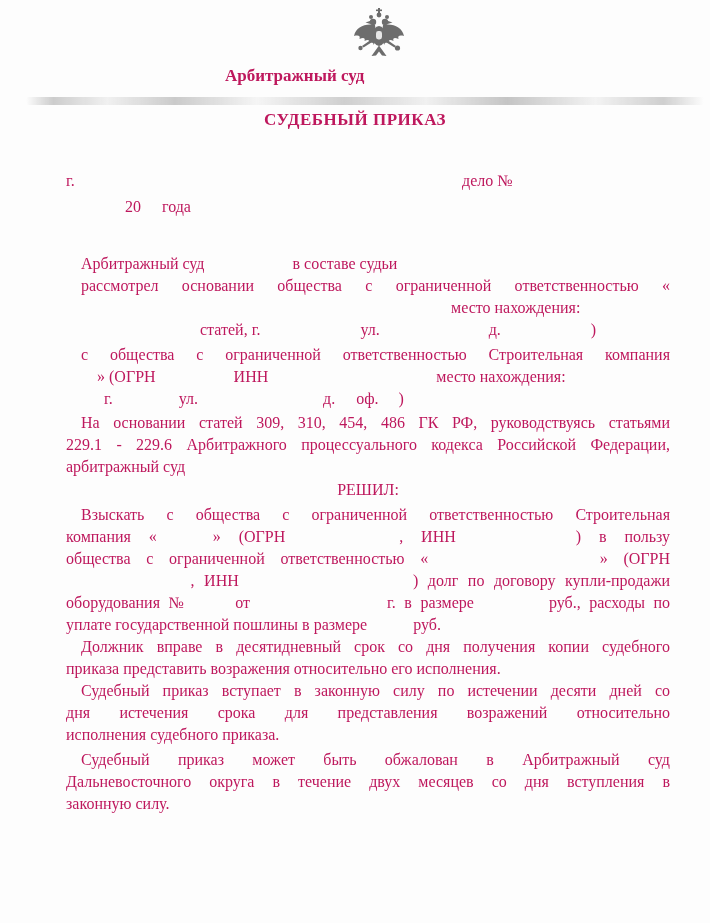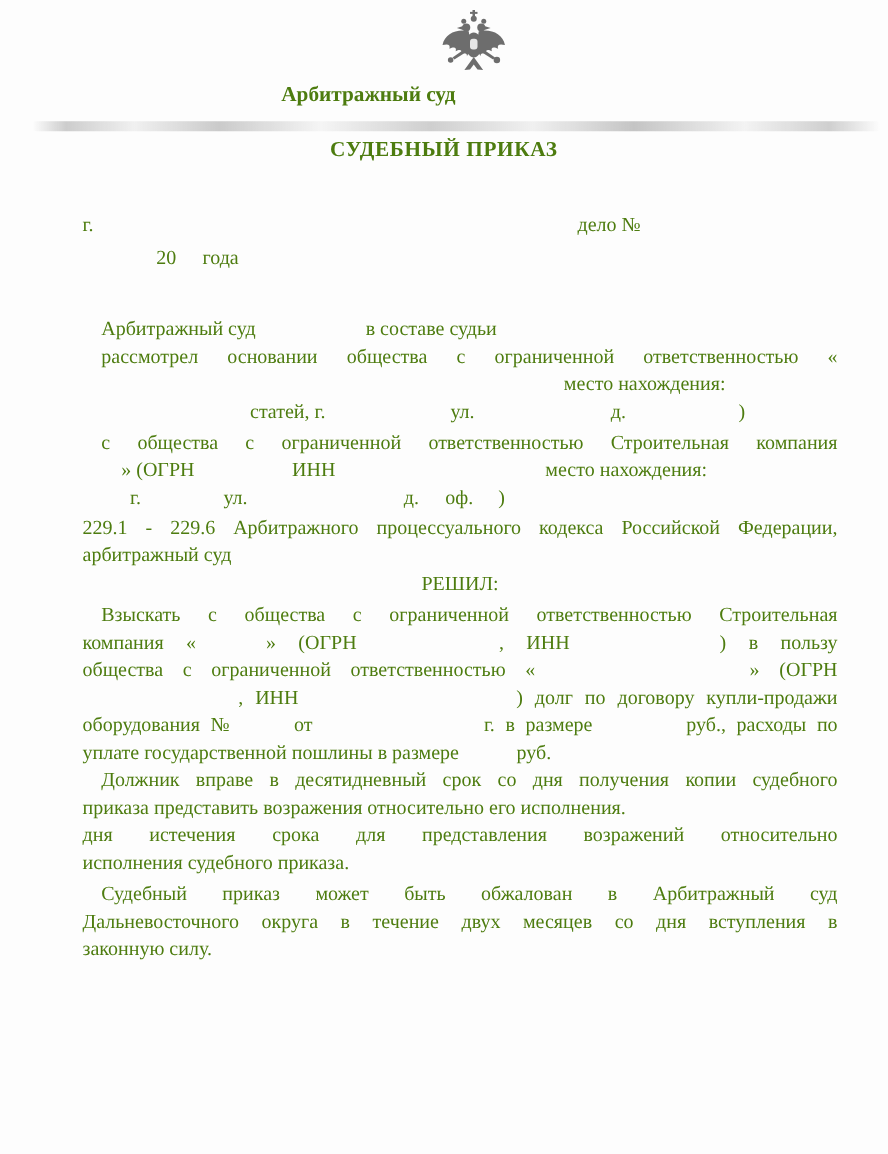--- a/index.html
+++ b/index.html
@@ -7,21 +7,21 @@
     padding: 0;
     background: #fdfdfd;
   }
   .page {
     position: relative;
     width: 710px;
     height: 923px;
     background: #fdfdfd;
     font-family: "Liberation Serif", "DejaVu Serif", serif;
     font-size: 16px;
-    color: #4d7c0f;
+    color: #be185d;
     overflow: hidden;
   }
   .emblem {
     display: block;
     margin: 8px 0 0 350px;
     opacity: 0.85;
   }
   .court-name {
     margin-top: 3px;
     padding-left: 225px;
@@ -172,20 +172,21 @@
         <span class="g" style="width:117px"></span>
         <span>д.</span>
         <span class="g" style="width:13px"></span>
         <span>оф.</span>
         <span class="g" style="width:12px"></span>
         <span>)</span>
       </div>
     </div>
 
     <div class="p4">
+      <div class="line j ind">На основании статей 309, 310, 454, 486 ГК РФ, руководствуясь статьями</div>
       <div class="line j">229.1 - 229.6 Арбитражного процессуального кодекса Российской Федерации,</div>
       <div class="line">арбитражный суд</div>
     </div>
 
     <div class="reshil">РЕШИЛ:</div>
 
     <div class="p5">
       <div class="line j ind">Взыскать с общества с ограниченной ответственностью Строительная</div>
       <div class="line j">
         <span>компания «</span>
@@ -222,20 +223,21 @@
         <span>руб.</span>
       </div>
     </div>
 
     <div class="p6">
       <div class="line j ind">Должник вправе в десятидневный срок со дня получения копии судебного</div>
       <div class="line">приказа представить возражения относительно его исполнения.</div>
     </div>
 
     <div class="p7">
+      <div class="line j ind">Судебный приказ вступает в законную силу по истечении десяти дней со</div>
       <div class="line j">дня истечения срока для представления возражений относительно</div>
       <div class="line">исполнения судебного приказа.</div>
     </div>
 
     <div class="p8">
       <div class="line j ind">Судебный приказ может быть обжалован в Арбитражный суд</div>
       <div class="line j">Дальневосточного округа в течение двух месяцев со дня вступления в</div>
       <div class="line">законную силу.</div>
     </div>
 

